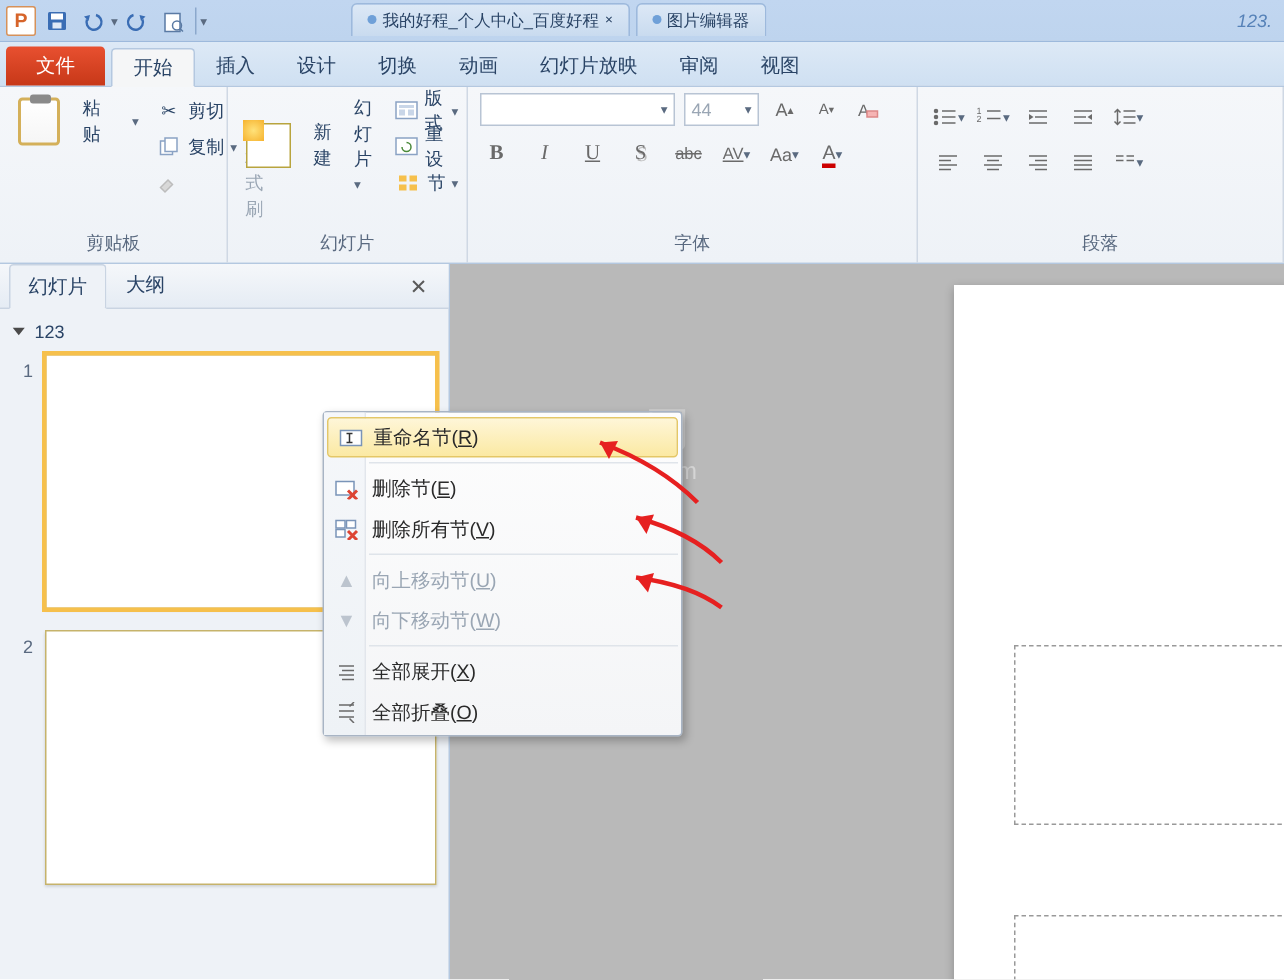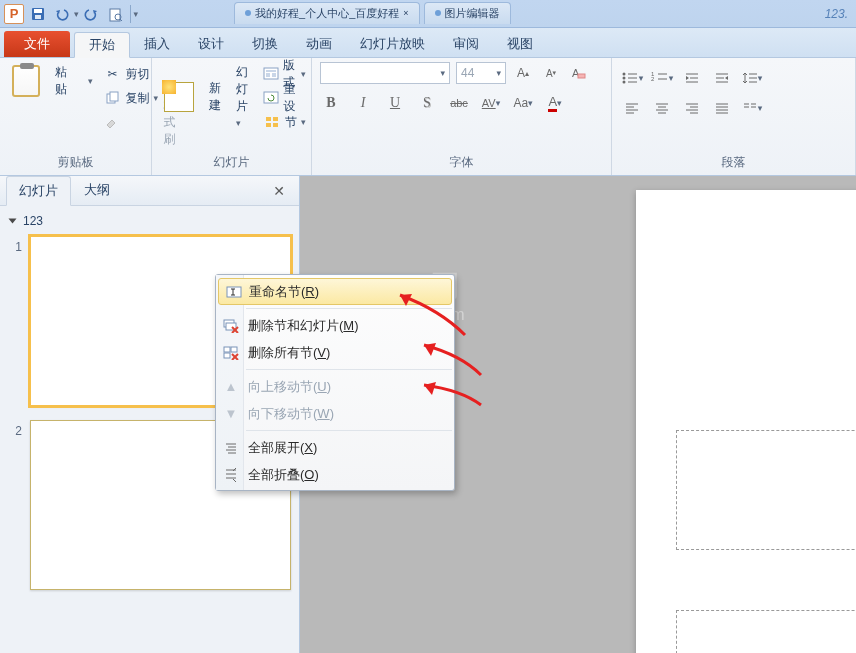--- a/index.html
+++ b/index.html
@@ -408,26 +408,25 @@
           <line x1="5" y1="4" x2="9" y2="4" stroke="#333"></line>
           <line x1="5" y1="10" x2="9" y2="10" stroke="#333"></line>
         </svg>
       </span>
     <span><span>重命名节</span>(<span class="accel">R</span>)</span>
   </div>
   <div class="cm-sep"></div>
   <div class="cm-item">
     <span class="cm-icon">
         <svg width="16" height="14">
-          <rect x="1" y="1" width="10" height="7" fill="#fff" stroke="#7a94b8"></rect>
-          <rect x="3" y="4" width="10" height="7" fill="#fff" stroke="#7a94b8"></rect>
+          <rect x="1" y="2" width="12" height="9" fill="#fff" stroke="#7a94b8"></rect>
           <path d="M9 8 L15 14 M15 8 L9 14" stroke="#d43" stroke-width="2"></path>
         </svg>
       </span>
-    <span><span>删除节和幻灯片</span>(<span class="accel">M</span>)</span>
+    <span><span>删除节</span>(<span class="accel">E</span>)</span>
   </div>
   <div class="cm-item">
     <span class="cm-icon">
         <svg width="16" height="14">
           <rect x="1" y="1" width="6" height="5" fill="#fff" stroke="#7a94b8"></rect>
           <rect x="8" y="1" width="6" height="5" fill="#fff" stroke="#7a94b8"></rect>
           <rect x="1" y="7" width="6" height="5" fill="#fff" stroke="#7a94b8"></rect>
           <path d="M9 8 L15 14 M15 8 L9 14" stroke="#d43" stroke-width="2"></path>
         </svg>
       </span>

